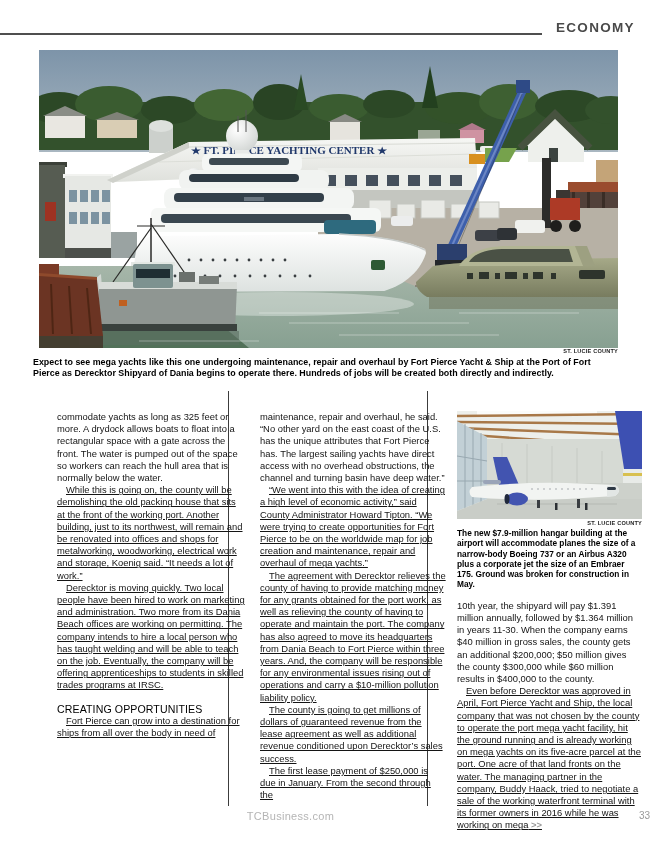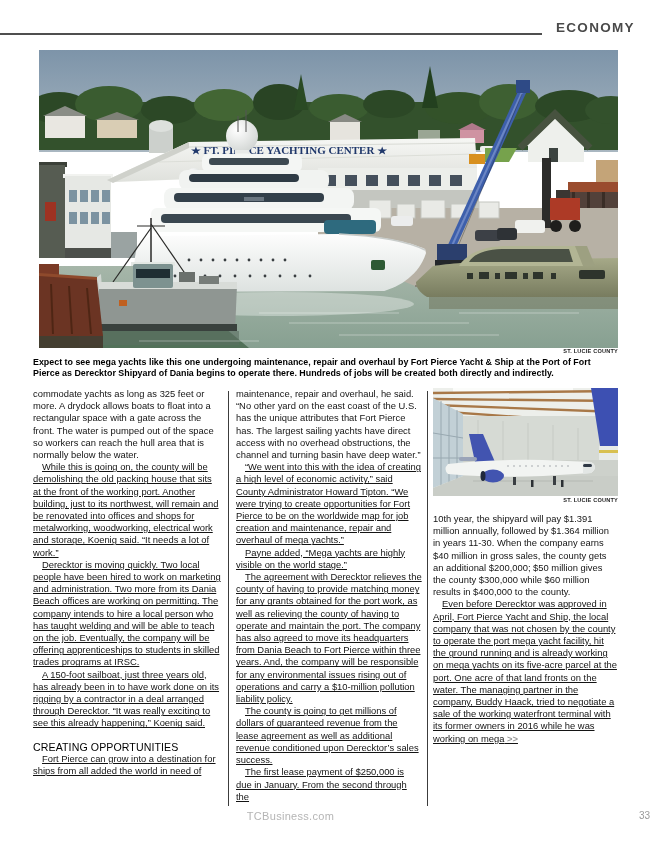--- a/index.html
+++ b/index.html
@@ -6,21 +6,21 @@
   body{width:651px;height:845px;position:relative;background:#ffffff;
        font-family:"Liberation Sans",sans-serif;color:#141414;overflow:hidden;}
   .abs{position:absolute;}
   #header-rule{left:0;top:33px;width:542px;height:2px;background:#4f4f4f;}
   #section-label{left:556px;top:20px;font-size:13.5px;font-weight:bold;letter-spacing:1.3px;color:#4a4a4a;}
   #photo-main{left:39px;top:50px;width:579px;height:298px;}
   #photo-main svg, #photo-plane svg{display:block;}
   .credit{font-size:5.6px;font-weight:bold;color:#222;letter-spacing:.2px;text-align:right;}
   #credit-main{left:318px;top:348px;width:300px;}
   #caption-main{left:33px;top:357px;width:586px;font-size:8.9px;font-weight:bold;line-height:11px;color:#000;}
-  .col{position:absolute;top:388px;}
+  .col{position:absolute;top:411px;margin-left:24px;}
   #col1{left:33px;width:189px;}
   #col2{left:236px;width:186px;}
   #col3{left:433px;width:185px;}
   .vrule{position:absolute;top:391px;height:415px;width:1px;background:#3c3c3c;}
   #vrule-1{left:228px;} #vrule-2{left:427px;}
   .para{font-size:9.4px;line-height:12.2px;}
   .para.indent{text-indent:9px;text-decoration:underline;}
   .col-heading{font-size:10.6px;font-weight:normal;margin-top:11px;letter-spacing:.1px;color:#000;}
   .cont{color:#9a9a9a;font-weight:bold;}
   #credit-plane{margin-top:1px;}
@@ -302,28 +302,26 @@
 <div class="abs credit" id="credit-main">ST. LUCIE COUNTY</div>
 <div class="abs" id="caption-main">Expect to see mega yachts like this one undergoing maintenance, repair and overhaul by Fort Pierce Yacht &amp; Ship at the Port of Fort Pierce as Derecktor Shipyard of Dania begins to operate there. Hundreds of jobs will be created both directly and indirectly.</div>
 
 <div class="vrule" id="vrule-1"></div>
 <div class="vrule" id="vrule-2"></div>
 
 <div class="col" id="col1">
     <div class="para">commodate yachts as long as 325 feet or more. A drydock allows boats to float into a rectangular space with a gate across the front. The water is pumped out of the space so workers can reach the hull area that is normally below the water.</div>
     <div class="para indent">While this is going on, the county will be demolishing the old packing house that sits at the front of the working port. Another building, just to its northwest, will remain and be renovated into offices and shops for metalworking, woodworking, electrical work and storage, Koenig said. “It needs a lot of work.”</div>
     <div class="para indent">Derecktor is moving quickly. Two local people have been hired to work on marketing and administration. Two more from its Dania Beach offices are working on permitting. The company intends to hire a local person who has taught welding and will be able to teach on the job. Eventually, the company will be offering apprenticeships to students in skilled trades programs at IRSC.</div>
-    <div class="para indent">A 150-foot sailboat, just three years old, has already been in to have work done on its rigging by a contractor in a deal arranged through Derecktor. “It was really exciting to see this already happening,” Koenig said.</div>
     <div class="col-heading">CREATING OPPORTUNITIES</div>
-    <div class="para indent">Fort Pierce can grow into a destination for ships from all added the world in need of</div>
+    <div class="para indent">Fort Pierce can grow into a destination for ships from all over the body in need of</div>
   </div>
 <div class="col" id="col2">
     <div class="para">maintenance, repair and overhaul, he said. “No other yard on the east coast of the U.S. has the unique attributes that Fort Pierce has. The largest sailing yachts have direct access with no overhead obstructions, the channel and turning basin have deep water.”</div>
     <div class="para indent">“We went into this with the idea of creating a high level of economic activity,” said County Administrator Howard Tipton. “We were trying to create opportunities for Fort Pierce to be on the worldwide map for job creation and maintenance, repair and overhaul of mega yachts.”</div>
-    <div class="para indent">Payne added, “Mega yachts are highly visible on the world stage.”</div>
     <div class="para indent">The agreement with Derecktor relieves the county of having to provide matching money for any grants obtained for the port work, as well as relieving the county of having to operate and maintain the port. The company has also agreed to move its headquarters from Dania Beach to Fort Pierce within three years. And, the company will be responsible for any environmental issues rising out of operations and carry a $10-million pollution liability policy.</div>
     <div class="para indent">The county is going to get millions of dollars of guaranteed revenue from the lease agreement as well as additional revenue conditioned upon Derecktor’s sales success.</div>
     <div class="para indent">The first lease payment of $250,000 is due in January. From the second through the</div>
   </div>
 <div class="col" id="col3">
   <div id="photo-plane">
     <svg width="185" height="108" viewBox="0 0 185 108" preserveAspectRatio="none">
       <rect x="0" y="0" width="185" height="108" fill="#e9ebe7"></rect>
       <polygon points="0,0 185,0 185,55 0,28" fill="#edefeb"></polygon>
       <rect x="20" y="0" width="120" height="5" fill="#fbfcfa"></rect>
@@ -380,20 +378,21 @@
             <circle cx="135" cy="78" r="0.7"></circle>
         </g>
         <rect x="80" y="89" width="3" height="8" fill="#3a3e42"></rect>
           <rect x="120" y="88" width="3" height="9" fill="#3a3e42"></rect>
         <rect x="98" y="92" width="2.5" height="7" fill="#2c3034"></rect>
         <rect x="128" y="92" width="2.5" height="7" fill="#2c3034"></rect>
       </g>
     </svg>
   </div>
   <div class="credit" id="credit-plane">ST. LUCIE COUNTY</div>
+  <div id="caption-plane">The new $7.9-million hangar building at the airport will accommodate planes the size of a narrow-body Boeing 737 or an Airbus A320 plus a corporate jet the size of an Embraer 175. Ground was broken for construction in May.</div>
   <div id="col3-body">
       <div class="para">10th year, the shipyard will pay $1.391 million annually, followed by $1.364 million in years 11-30. When the company earns $40 million in gross sales, the county gets an additional $200,000; $50 million gives the county $300,000 while $60 million results in $400,000 to the county.</div>
       <div class="para indent">Even before Derecktor was approved in April, Fort Pierce Yacht and Ship, the local company that was not chosen by the county to operate the port mega yacht facility, hit the ground running and is already working on mega yachts on its five-acre parcel at the port. One acre of that land fronts on the water. The managing partner in the company, Buddy Haack, tried to negotiate a sale of the working waterfront terminal with its former owners in 2016 while he was working on mega<span class="cont"> &gt;&gt;</span></div>
     </div>
 </div>
 
 <div class="abs" id="footer-site">TCBusiness.com</div>
 <div class="abs" id="page-number">33</div>
 
 </body></html>

